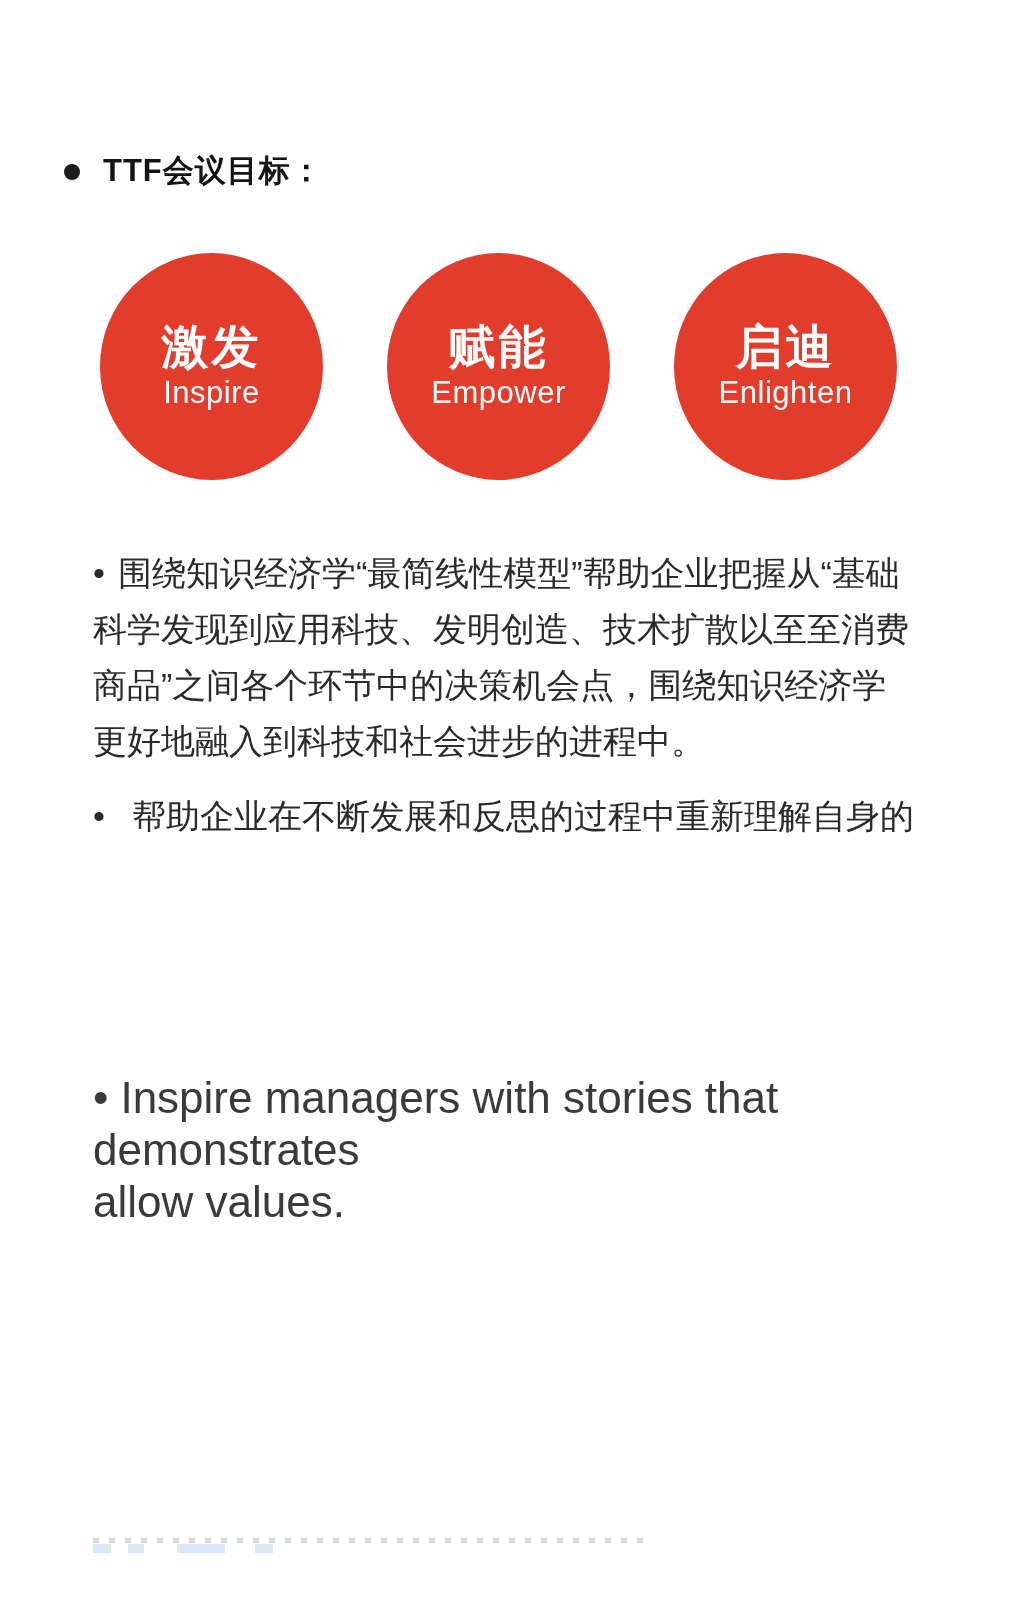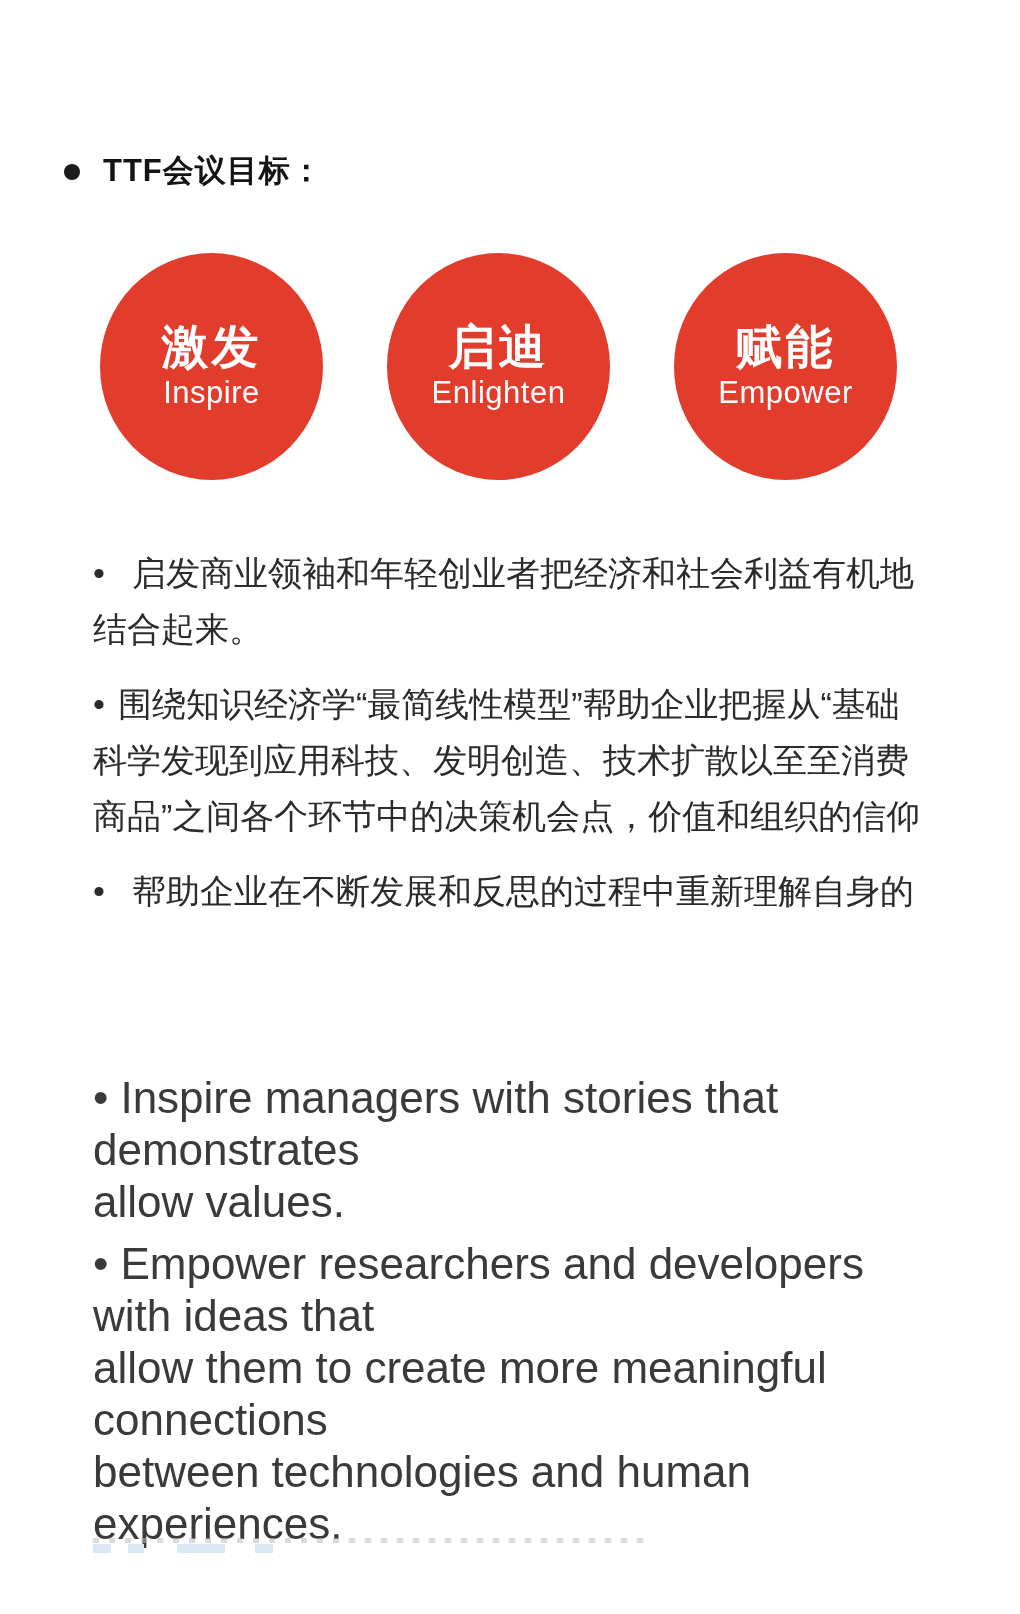--- a/index.html
+++ b/index.html
@@ -146,41 +146,39 @@
     <span class="header-dot"></span>
     <h1 class="header-title">TTF会议目标：</h1>
   </div>
 
   <div class="circles-row">
     <div class="circle">
       <div class="circle-cn">激发</div>
       <div class="circle-en">Inspire</div>
     </div>
     <div class="circle">
+      <div class="circle-cn">赋能</div>
+      <div class="circle-en">Empower</div>
+    </div>
+    <div class="circle">
       <div class="circle-cn">启迪</div>
       <div class="circle-en">Enlighten</div>
-    </div>
-    <div class="circle">
-      <div class="circle-cn">赋能</div>
-      <div class="circle-en">Empower</div>
     </div>
   </div>
 
   <div class="cn-section">
-    <p class="bullet cn"><span class="marker wide">•</span><span class="line first">启发商业领袖和年轻创业者把经济和社会利益有机地</span><span class="line cont">结合起来。</span></p>
 
-    <p class="bullet cn"><span class="marker narrow">•</span><span class="line first">围绕知识经济学“最简线性模型”帮助企业把握从“基础</span><span class="line cont">科学发现到应用科技、发明创造、技术扩散以至至消费</span><span class="line cont">商品”之间各个环节中的决策机会点，价值和组织的信仰</span></p>
+    <p class="bullet cn"><span class="marker narrow">•</span><span class="line first">围绕知识经济学“最简线性模型”帮助企业把握从“基础</span><span class="line cont">科学发现到应用科技、发明创造、技术扩散以至至消费</span><span class="line cont">商品”之间各个环节中的决策机会点，围绕知识经济学</span><span class="line cont">更好地融入到科技和社会进步的进程中。</span></p>
 
     <p class="bullet cn"><span class="marker wide">•</span><span class="line first">帮助企业在不断发展和反思的过程中重新理解自身的</span></p>
   </div>
 
   <div class="en-section">
     <p class="bullet en"><span class="marker">•</span><span class="line first">Inspire managers with stories that demonstrates</span><span class="line cont">allow values.</span></p>
 
-    <p class="bullet en"><span class="marker">•</span><span class="line first">Empower researchers and developers with ideas that</span><span class="line cont">allow them to create more meaningful connections</span><span class="line cont">between technologies and human experiences.</span></p>
 
   </div>
 
   <div class="remnant">
     <span class="remnant-dashes"></span>
     <span class="hl hl1"></span>
     <span class="hl hl2"></span>
     <span class="hl hl3"></span>
     <span class="hl hl4"></span>
   </div>

